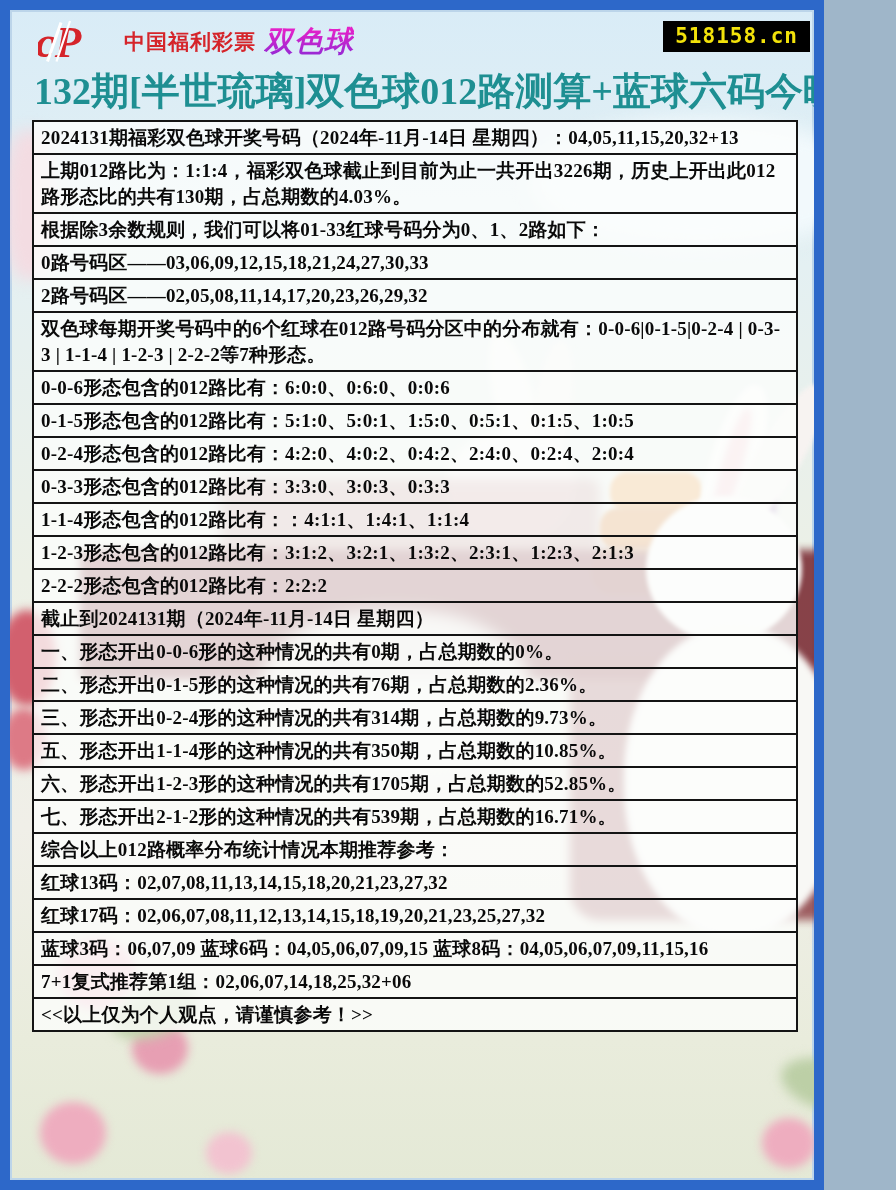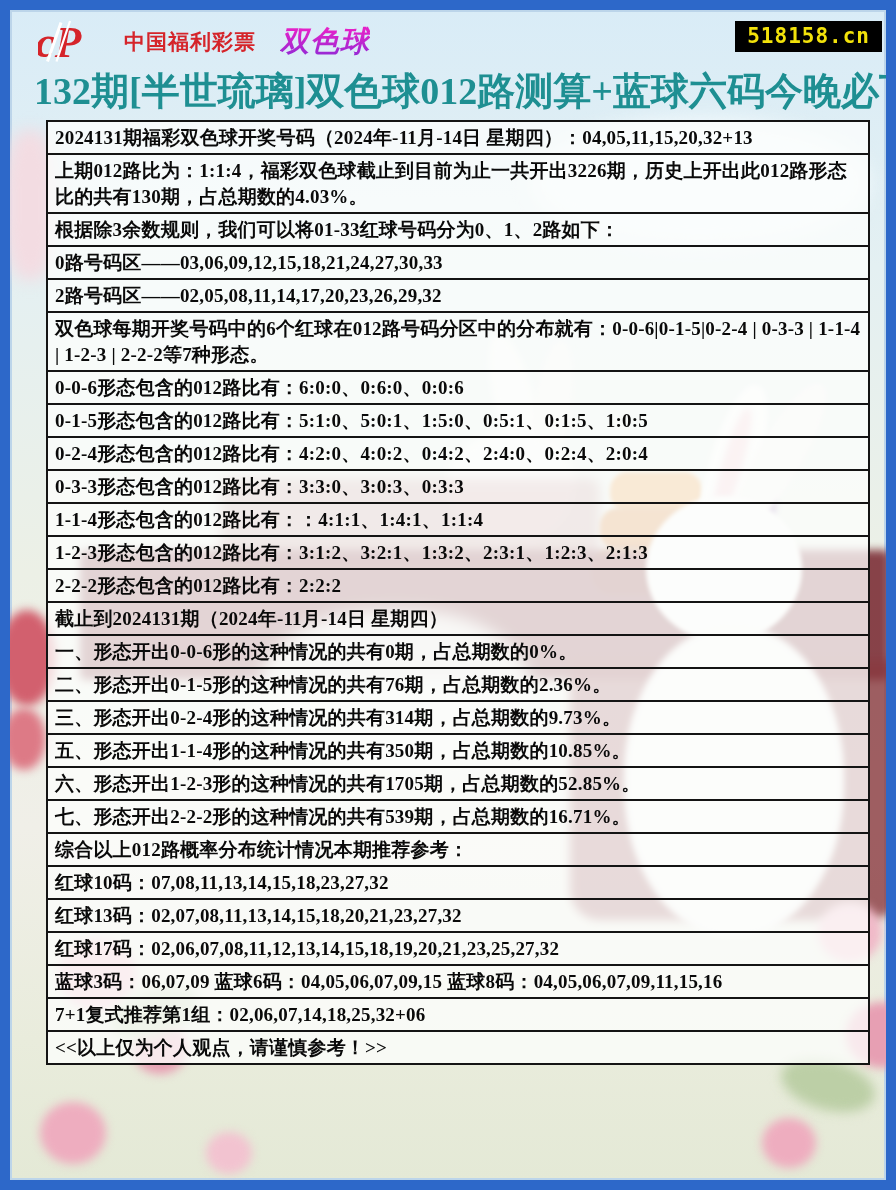--- a/index.html
+++ b/index.html
@@ -1,19 +1,19 @@
 <!DOCTYPE html>
 <html><head>
 <meta charset="utf-8">
 <style>
   * { margin:0; padding:0; box-sizing:border-box; }
   html,body { background:#9fb6c9; font-family:"Liberation Serif","DejaVu Serif",serif; }
 
   #page {
-    position:relative; width:896px; height:1190px;
+    position:relative; width:824px; height:1190px;
     border:10px solid #2d68c9; overflow:hidden;
     background:linear-gradient(180deg,#d9ecf7 0%, #e4f0f2 22%, #ecf0e6 48%, #f0efe8 70%, #e9ecdc 88%, #e4e9d6 100%);
     box-shadow:inset 0 0 0 2px #bcd5ea;
   }
 
   
   .bg { position:absolute; inset:0; z-index:0; pointer-events:none; }
   .bg div { position:absolute; }
   .b-cloud   { left:520px; top:108px; width:340px; height:130px; background:#f2f9fc; border-radius:50%; filter:blur(10px); }
   .b-pinkTL  { left:-6px;  top:120px; width:52px;  height:150px; background:#f3dce2; border-radius:40%; filter:blur(8px); }
@@ -48,42 +48,42 @@
   
   .content { position:relative; z-index:1; }
 
   .header { position:relative; height:56px; padding:8px 0 0 28px; }
   .logo { display:inline-block; vertical-align:middle; width:76px; height:48px; }
   .brand-cn {
     display:inline-block; vertical-align:middle; margin-left:6px;
     font-size:21px; font-weight:bold; color:#d5242a; letter-spacing:1px;
   }
   .brand-prod {
-    display:inline-block; vertical-align:middle; margin-left:20px;
+    display:inline-block; vertical-align:middle; margin-left:4px;
     font-size:29px; font-weight:bold; font-style:italic; letter-spacing:1px;
     background:linear-gradient(180deg,#e321c9 20%, #8e2ad6 90%);
     -webkit-background-clip:text; background-clip:text; color:transparent;
     text-shadow:0 0 0 rgba(0,0,0,0);
   }
   .badge {
     position:absolute; right:4px; top:11px;
     background:#000; color:#f2e20a;
     font-family:"DejaVu Sans Mono","Liberation Mono",monospace;
     font-size:21px; font-weight:bold;
     padding:3px 12px 4px; letter-spacing:1px;
   }
 
   .title {
     margin:2px 10px 4px 24px;
     font-size:38px; font-weight:bold; color:#1e8f92;
     letter-spacing:0px; line-height:1.25; white-space:nowrap;
   }
 
   .atable {
-    margin:2px 16px 0 36px;
+    margin:2px 16px 0 22px;
     border:2px solid #141414;
   }
   .trow {
     font-size:19px; font-weight:bold; color:#0a0a0a;
     line-height:26px; padding:3px 7px 2px;
     border-bottom:2px solid #141414;
     background:rgba(253,254,253,0.78);
     letter-spacing:0.2px;
   }
   .trow:last-child { border-bottom:none; }
@@ -155,23 +155,22 @@
         <div class="trow">0-3-3形态包含的012路比有：3:3:0、3:0:3、0:3:3</div>
         <div class="trow">1-1-4形态包含的012路比有：：4:1:1、1:4:1、1:1:4</div>
         <div class="trow">1-2-3形态包含的012路比有：3:1:2、3:2:1、1:3:2、2:3:1、1:2:3、2:1:3</div>
         <div class="trow">2-2-2形态包含的012路比有：2:2:2</div>
         <div class="trow">截止到2024131期（2024年-11月-14日 星期四）</div>
         <div class="trow">一、形态开出0-0-6形的这种情况的共有0期，占总期数的0%。</div>
         <div class="trow">二、形态开出0-1-5形的这种情况的共有76期，占总期数的2.36%。</div>
         <div class="trow">三、形态开出0-2-4形的这种情况的共有314期，占总期数的9.73%。</div>
         <div class="trow">五、形态开出1-1-4形的这种情况的共有350期，占总期数的10.85%。</div>
         <div class="trow">六、形态开出1-2-3形的这种情况的共有1705期，占总期数的52.85%。</div>
-        <div class="trow">七、形态开出2-2-2形的这种情况的共有539期，占总期数的16.71%。</div>
+        <div class="trow">七、形态开出2-1-2形的这种情况的共有539期，占总期数的16.71%。</div>
         <div class="trow center">综合以上012路概率分布统计情况本期推荐参考：</div>
-        <div class="trow">红球10码：07,08,11,13,14,15,18,23,27,32</div>
         <div class="trow">红球13码：02,07,08,11,13,14,15,18,20,21,23,27,32</div>
         <div class="trow">红球17码：02,06,07,08,11,12,13,14,15,18,19,20,21,23,25,27,32</div>
         <div class="trow">蓝球3码：06,07,09 蓝球6码：04,05,06,07,09,15 蓝球8码：04,05,06,07,09,11,15,16</div>
         <div class="trow center">7+1复式推荐第1组：02,06,07,14,18,25,32+06</div>
         <div class="trow center">&lt;&lt;以上仅为个人观点，请谨慎参考！&gt;&gt;</div>
       </div>
   </div>
 
 </div>
 

